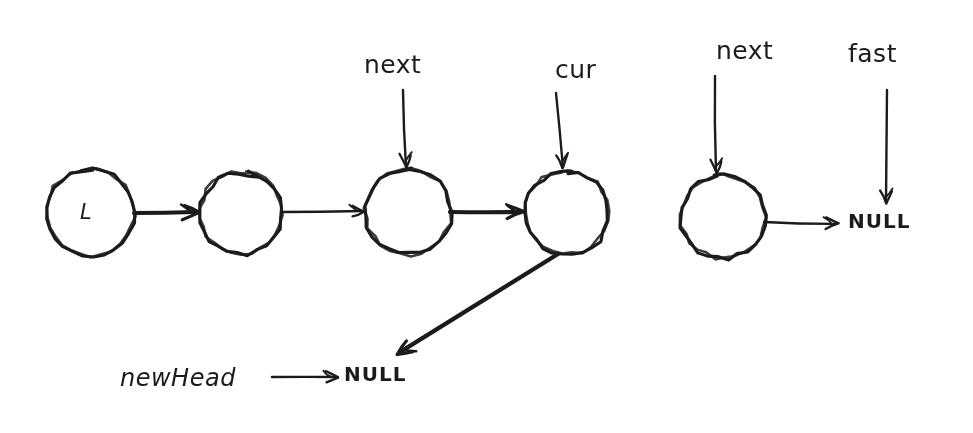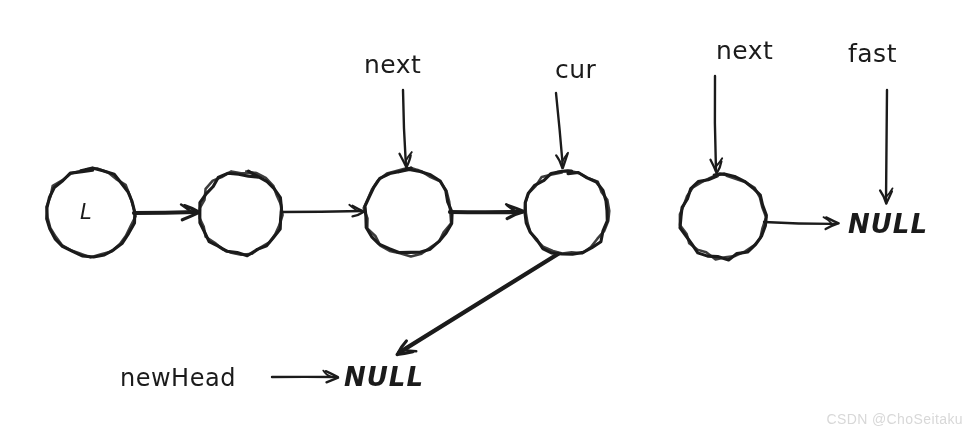--- a/index.html
+++ b/index.html
@@ -30,27 +30,27 @@
     font-family: "DejaVu Sans", sans-serif;
     font-weight: 500;
     white-space: nowrap;
     letter-spacing: 0.5px;
     transform-origin: left top;
   }
   .lbl-ptr {
     font-size: 25px;
   }
   .lbl-null {
-    font-size: 26px;
-    font-style: italic;
+    font-size: 20px;
     font-weight: 600;
     letter-spacing: 1px;
   }
   .lbl-newhead {
     font-size: 24px;
+    font-style: italic;
   }
   .lbl-node {
     font-size: 21px;
     font-style: italic;
   }
   .watermark {
     position: absolute;
     right: 10px;
     bottom: 6px;
     color: #d8d8d8;
@@ -125,14 +125,13 @@
 
   <div class="hand-label lbl-ptr" style="left:364px; top:50px;">next</div>
   <div class="hand-label lbl-ptr" style="left:555px; top:55px;">cur</div>
   <div class="hand-label lbl-ptr" style="left:716px; top:36px;">next</div>
   <div class="hand-label lbl-ptr" style="left:848px; top:39px;">fast</div>
 
   <div class="hand-label lbl-null" style="left:848px; top:209px;">NULL</div>
   <div class="hand-label lbl-null" style="left:344px; top:362px;">NULL</div>
   <div class="hand-label lbl-newhead" style="left:120px; top:364px;">newHead</div>
 
-  <div class="watermark">CSDN @ChoSeitaku</div>
 </div>
 
 </body></html>

